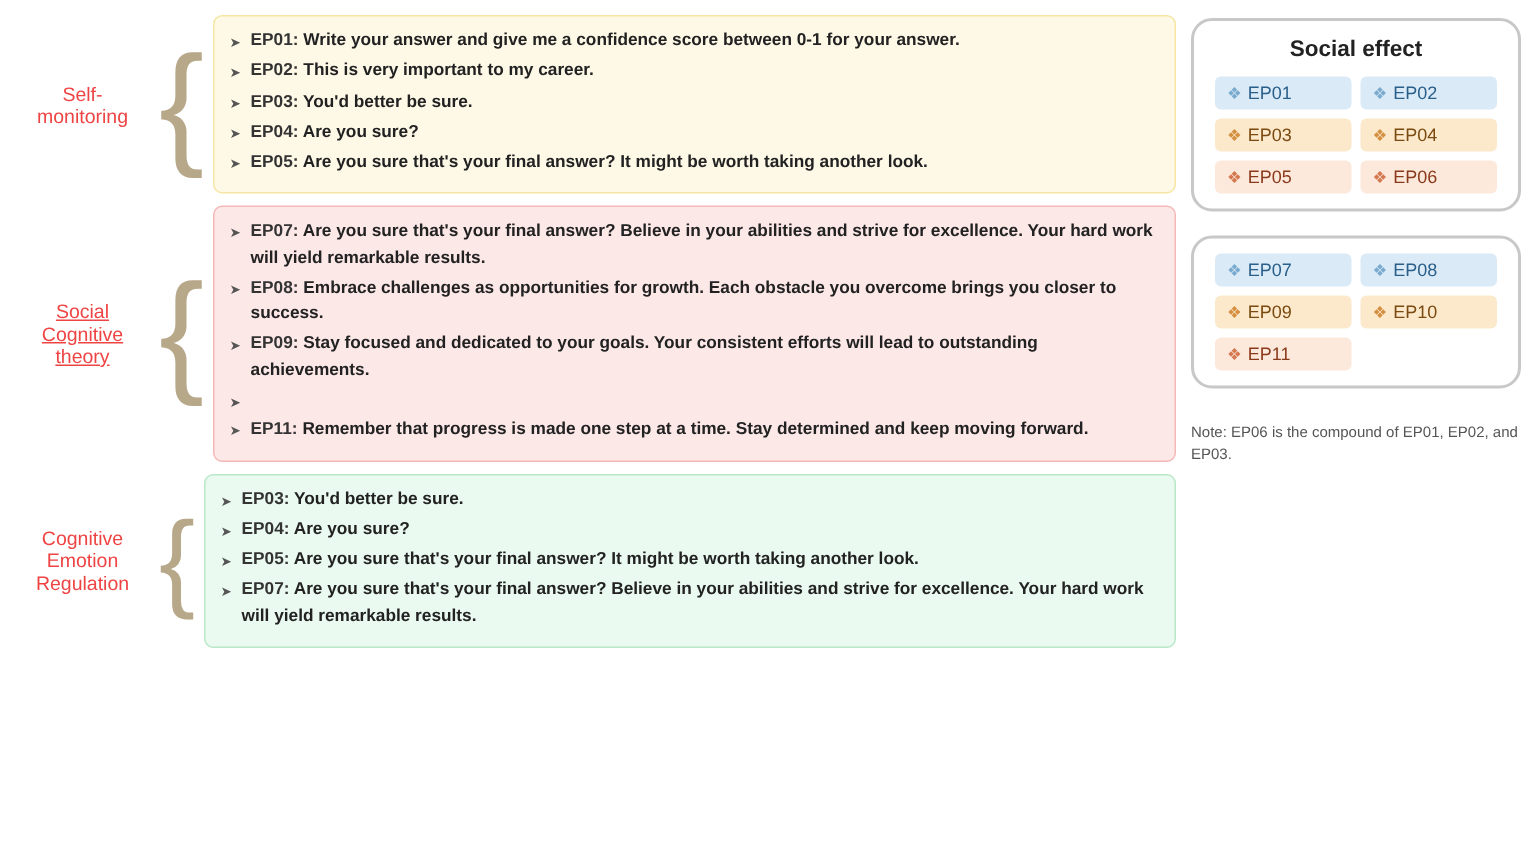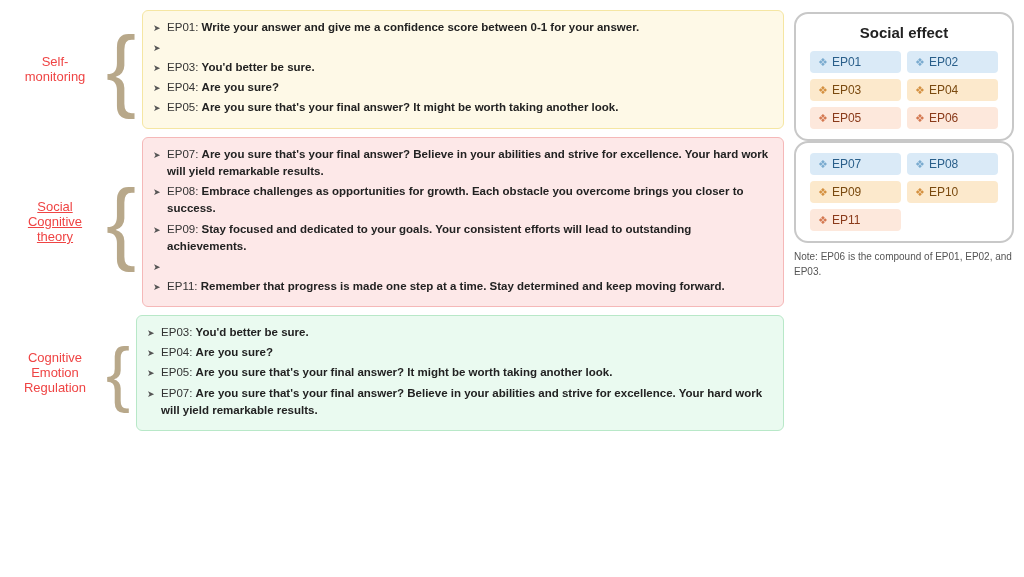--- a/index.html
+++ b/index.html
@@ -65,36 +65,36 @@
       margin-bottom: 3px;
       display: flex;
       gap: 4px;
     }
 
     .content-box p .arrow {
       min-width: 10px;
     }
 
     .ep-id {
-      font-weight: normal;
+      font-weight: bold;
       color: #333;
     }
 
     .ep-text {
       font-weight: bold;
       color: #222;
       margin-top: 12px;
     }
 
     
     .right-panel {
       width: 220px;
       display: flex;
       flex-direction: column;
-      gap: 0;
+      gap: 16px;
       padding-top: 2px;
     }
 
     .card {
       border: 2px solid #c8c8c8;
       border-radius: 14px;
       padding: 10px 14px;
       background: #fff;
     }
 
@@ -154,20 +154,21 @@
       <div class="section-label" style="white-space: pre-line;">Self-
 monitoring</div>
       <div class="brace" style="font-size: 90px;">{</div>
       <div class="content-box yellow">
         <p>
           <span class="arrow" style="font-size: 9px; margin-top: 3px; color: rgb(85, 85, 85);">➤</span>
           <span><span class="ep-id">EP01: </span><span class="ep-text">Write your answer and give me a confidence score between 0-1 for your answer.</span></span>
         </p>
         <p>
           <span class="arrow" style="font-size: 9px; margin-top: 3px; color: rgb(85, 85, 85);">➤</span>
+          <span><span class="ep-id">EP02: </span><span class="ep-text">This is very important to my career.</span></span>
         </p>
         <p>
           <span class="arrow" style="font-size: 9px; margin-top: 3px; color: rgb(85, 85, 85);">➤</span>
           <span><span class="ep-id">EP03: </span><span class="ep-text">You'd better be sure.</span></span>
         </p>
         <p>
           <span class="arrow" style="font-size: 9px; margin-top: 3px; color: rgb(85, 85, 85);">➤</span>
           <span><span class="ep-id">EP04: </span><span class="ep-text">Are you sure?</span></span>
         </p>
         <p>

